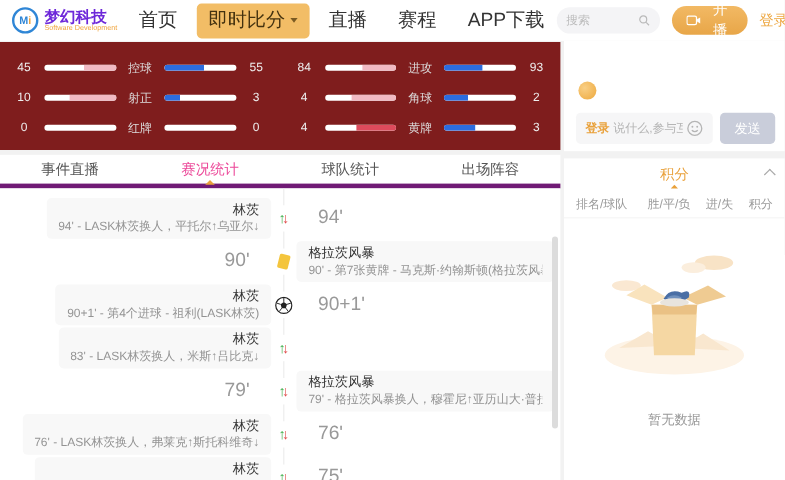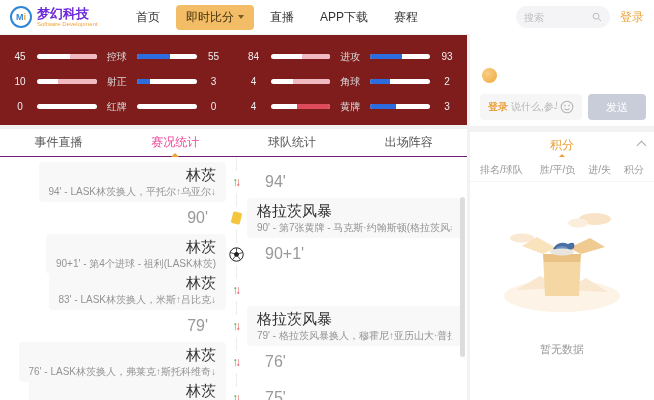--- a/index.html
+++ b/index.html
@@ -8,21 +8,21 @@
 
   
   .navbar{height:34px;background:#fff;display:flex;align-items:center;padding:0 10px;}
   .logo{display:flex;align-items:center;gap:5px;width:108px;cursor:pointer;}
   .logo-badge{width:22px;height:22px;border:2px solid #2f86d6;border-radius:50%;display:flex;align-items:center;justify-content:center;font-size:9px;font-weight:bold;flex:0 0 auto;background:#fff;}
   .logo-badge i{color:#2f86d6;font-style:normal;}
   .logo-badge b{color:#f0a43c;}
   .logo-cn{color:#6d28d9;font-weight:bold;font-size:13px;display:block;line-height:1.1;}
   .logo-en{color:#f0a43c;font-size:6px;display:block;white-space:nowrap;}
   .nav{display:flex;align-items:center;gap:6px;margin-left:8px;}
-  .nav-item{font-size:12px;color:#333;padding:4px 10px;cursor:pointer;text-decoration:none;display:flex;align-items:center;gap:4px;border-radius:4px;white-space:nowrap;}
+  .nav-item{font-size:16px;color:#333;padding:4px 10px;cursor:pointer;text-decoration:none;display:flex;align-items:center;gap:4px;border-radius:4px;white-space:nowrap;}
   .nav-item.active{background:#f2bd66;color:#44320f;}
   .nav-caret{width:0;height:0;border-left:3px solid transparent;border-right:3px solid transparent;border-top:4px solid #7a5a22;display:inline-block;}
   .nav-right{margin-left:auto;display:flex;align-items:center;gap:10px;}
   .search-box{width:94px;height:22px;background:#f4f4f6;border-radius:11px;display:flex;align-items:center;padding:0 8px;gap:4px;}
   .search-box input{border:none;outline:none;background:transparent;width:100%;font-size:10px;color:#666;font-family:"Liberation Sans",sans-serif;}
   .search-box input::placeholder{color:#bdbdbd;}
   .broadcast-btn{height:24px;background:linear-gradient(#f2bา964,#e8a648);background:linear-gradient(#f2b964,#e8a648);border:none;border-radius:12px;color:#fff;font-size:12px;display:flex;align-items:center;gap:5px;padding:0 12px;cursor:pointer;font-family:"Liberation Sans",sans-serif;}
   .login-link{color:#eda63f;font-size:12px;cursor:pointer;text-decoration:none;white-space:nowrap;}
 
   
@@ -35,56 +35,56 @@
   .stat-group{flex:1;display:flex;flex-direction:column;justify-content:space-between;}
   .stat-row{display:flex;align-items:center;gap:7px;height:13px;}
   .stat-num{width:20px;font-size:10px;color:#eee;text-align:center;flex:0 0 auto;}
   .stat-label{width:26px;font-size:10px;color:#ddd;text-align:center;flex:0 0 auto;white-space:nowrap;}
   .stat-bar{flex:1;height:5px;background:#fff;border-radius:3px;position:relative;overflow:hidden;}
   .stat-bar i{position:absolute;top:0;bottom:0;display:block;}
   .stat-bar.home i{right:0;}
   .stat-bar.away i{left:0;}
 
   
-  .tabs{height:28px;background:#fff;margin-top:4px;display:flex;border-bottom:1px solid #701a75;}
+  .tabs{height:28px;background:#fff;margin-top:4px;display:flex;border-bottom:4px solid #701a75;}
   .tab{flex:1;display:flex;align-items:center;justify-content:center;font-size:12px;color:#555;cursor:pointer;position:relative;}
   .tab.active{color:#ec4899;}
   .tab.active::after{content:"";position:absolute;bottom:-1px;left:50%;margin-left:-4px;border-left:4px solid transparent;border-right:4px solid transparent;border-bottom:4px solid #e9a13b;}
 
   
   .timeline{flex:1;background:#fff;position:relative;overflow:hidden;padding-top:7px;}
   .tl-line{position:absolute;left:236px;top:0;bottom:0;width:1px;background:#ededed;}
   .tl-row{display:flex;align-items:center;height:36px;position:relative;}
   .tl-left{width:226px;display:flex;justify-content:flex-end;align-items:center;}
   .tl-center{width:21px;display:flex;justify-content:center;z-index:1;}
   .tl-right{flex:1;display:flex;align-items:center;}
   .ev-card{background:#f8f8f8;border-radius:4px;padding:3px 10px;max-width:215px;}
   .ev-card.home{text-align:right;}
   .ev-card.away{text-align:left;}
-  .ev-team{font-size:15px;color:#333;line-height:1.35;}
+  .ev-team{font-size:11px;color:#333;line-height:1.35;}
   .ev-desc{font-size:10px;color:#939393;line-height:1.35;white-space:nowrap;overflow:hidden;}
   .ev-time{font-size:16px;color:#999;}
   .tl-right .ev-time{margin-left:18px;}
   .tl-left .ev-time{margin-right:18px;}
   .tl-icon{width:22px;height:22px;border-radius:50%;background:#fff;display:flex;align-items:center;justify-content:center;}
   .sub-ic b{font-weight:bold;font-size:12px;line-height:1;}
   .sub-ic .up{color:#3fae4c;}
   .sub-ic .down{color:#e04f4f;margin-left:-3px;}
   .yc{width:9px;height:12px;background:#f4c53d;border-radius:1.5px;transform:rotate(14deg);display:block;}
   .tl-scrollbar{position:absolute;right:2px;top:40px;width:5px;height:160px;background:#dcdcdc;border-radius:3px;cursor:grab;}
 
   
   .chat{background:#fff;height:92px;position:relative;}
   .emoji-badge{position:absolute;left:12px;top:34px;width:15px;height:15px;border-radius:50%;background:radial-gradient(circle at 35% 35%,#f9cf85,#eda83c);cursor:pointer;}
   .chat-row{position:absolute;left:10px;right:8px;bottom:6px;display:flex;gap:6px;}
   .chat-input{flex:1;height:26px;background:#f6f6f7;border-radius:4px;display:flex;align-items:center;padding:0 8px;font-size:10px;gap:3px;cursor:text;min-width:0;}
   .chat-login{color:#e9a13b;font-weight:bold;white-space:nowrap;cursor:pointer;}
   .chat-ph{color:#b5b5b5;flex:1;white-space:nowrap;overflow:hidden;}
   .smiley{display:flex;align-items:center;cursor:pointer;flex:0 0 auto;}
-  .send-btn{width:58px;height:26px;background:#c9cdda;border:none;border-radius:4px;color:#fff;font-size:11px;cursor:pointer;font-family:Liberation Sans, sans-serif;flex:0 0 auto;text-align:center;}
+  .send-btn{width:46px;height:26px;background:#c9cdda;border:none;border-radius:4px;color:#fff;font-size:11px;cursor:pointer;font-family:Liberation Sans, sans-serif;flex:0 0 auto;text-align:center;}
 
   
   .standings{background:#fff;margin-top:6px;flex:1;display:flex;flex-direction:column;position:relative;}
   .st-title-row{height:26px;display:flex;align-items:center;justify-content:center;position:relative;}
   .st-title{color:#e9a13b;font-size:12px;cursor:pointer;}
   .st-caret{position:absolute;left:50%;bottom:1px;margin-left:-3px;width:0;height:0;border-left:3px solid transparent;border-right:3px solid transparent;border-bottom:3px solid #e9a13b;}
   .st-collapse{position:absolute;right:9px;top:10px;width:7px;height:7px;border-left:1.5px solid #aaa;border-top:1.5px solid #aaa;transform:rotate(45deg);cursor:pointer;}
   .st-headers{display:flex;height:24px;align-items:center;font-size:10px;color:#999;padding:0 10px;border-bottom:1px solid #f5f5f5;gap:13px;}
   .st-headers span{white-space:nowrap;}
   .st-headers span:first-child{margin-right:auto;}
@@ -115,35 +115,42 @@
   <a class="nav-item active">
           <span>即时比分</span>
           <i class="nav-caret"></i>
         </a>
 
   <a class="nav-item">
           <span>直播</span>
         </a>
 
   <a class="nav-item">
+          <span>赛程</span>
+        </a>
+
+  <a class="nav-item">
           <span>APP下载</span>
-        </a>
-
-  <a class="nav-item">
-          <span>赛程</span>
         </a>
 </nav>
     <div class="nav-right">
       <div class="search-box">
         <input type="text" placeholder="搜索" style="">
         <svg width="12" height="12" viewBox="0 0 12 12">
             <circle cx="5" cy="5" r="3.6" fill="none" stroke="#b9b9b9" stroke-width="1.2"></circle>
             <line x1="8" y1="8" x2="11" y2="11" stroke="#b9b9b9" stroke-width="1.2"></line>
           </svg>
       </div>
+      <button class="broadcast-btn">
+        <svg width="14" height="10" viewBox="0 0 14 10">
+            <rect x="0.5" y="1" width="9" height="8" rx="1.5" fill="none" stroke="#fff" stroke-width="1.2"></rect>
+            <path d="M10 4 L13 2.2 V7.8 L10 6 Z" fill="#fff"></path>
+          </svg>
+        <span>开播</span>
+      </button>
       <a class="login-link">登录</a>
     </div>
   </header>
 
   <div class="content">
     <div class="left-col">
 
       <section class="stats-panel">
         <div class="stat-group" id="stat-group-left">
   <div class="stat-row">

